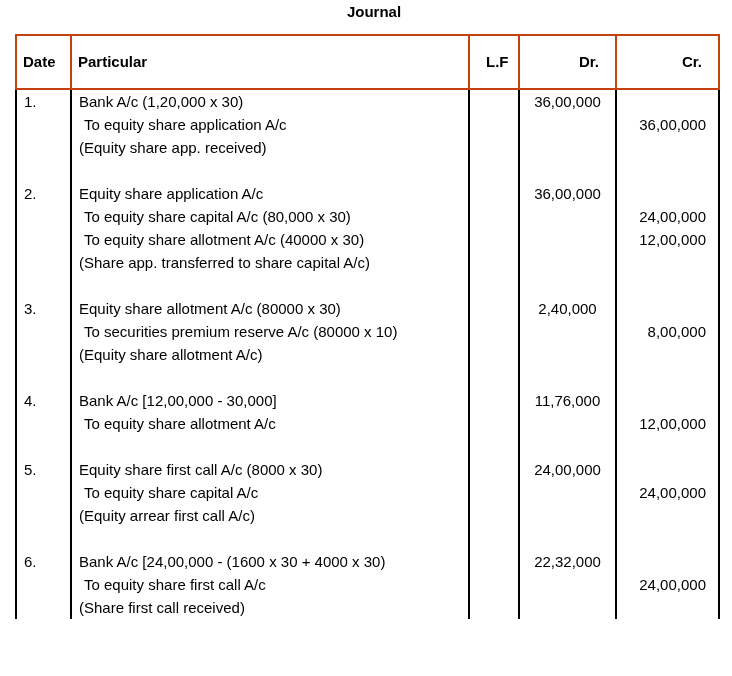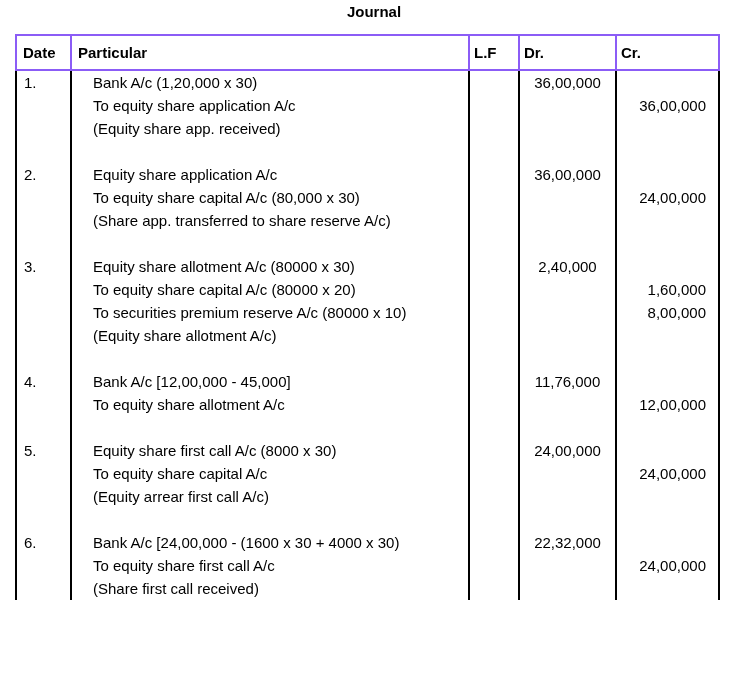--- a/index.html
+++ b/index.html
@@ -25,46 +25,46 @@
     margin-left: 15px;
     width: 703px;
   }
   col.w-date { width: 55px; }
   col.w-part { width: 398px; }
   col.w-lf   { width: 50px; }
   col.w-dr   { width: 97px; }
   col.w-cr   { width: 103px; }
 
   th {
-    border: 2px solid #8b5cf6;
+    border: 2px solid #c2410c;
     font-size: 15px;
     font-weight: bold;
     height: 35px;
     line-height: 20px;
     padding: 0 6px;
     text-align: left;
     white-space: nowrap;
     overflow: hidden;
   }
-  th.center { text-align: left; padding: 4px; }
+  th.center { text-align: right; padding: 16px; }
 
   td {
     border-left: 2px solid #000;
     border-right: 2px solid #000;
     font-size: 15px;
     line-height: 23px;
     height: 23px;
     padding: 0;
     vertical-align: top;
     white-space: nowrap;
     overflow: hidden;
   }
   td.c-date { padding-left: 7px; }
-  td.c-part { padding-left: 21px; }
-  td.c-part.indent { padding-left: 21px; }
+  td.c-part { padding-left: 7px; }
+  td.c-part.indent { padding-left: 12px; }
   td.c-dr { text-align: center; }
   td.c-cr { text-align: right; padding-right: 12px; }
   tr.spacer td { height: 23px; }
 </style>
 </head>
 <body>
 
 <div class="page">
   <div class="title">Journal</div>
 
@@ -123,48 +123,48 @@
   </tr>
         <tr>
     <td class="c-date"></td>
     <td class="c-part indent">To equity share capital A/c (80,000 x 30)</td>
     <td class="c-lf"></td>
     <td class="c-dr"></td>
     <td class="c-cr">24,00,000</td>
   </tr>
         <tr>
     <td class="c-date"></td>
-    <td class="c-part">(Share app. transferred to share reserve A/c)</td>
+    <td class="c-part indent">To equity share allotment A/c (40000 x 30)</td>
+    <td class="c-lf"></td>
+    <td class="c-dr"></td>
+    <td class="c-cr">12,00,000</td>
+  </tr>
+        <tr>
+    <td class="c-date"></td>
+    <td class="c-part">(Share app. transferred to share capital A/c)</td>
     <td class="c-lf"></td>
     <td class="c-dr"></td>
     <td class="c-cr"></td>
   </tr>
         <tr class="spacer">
     <td class="c-date"></td>
     <td class="c-part"></td>
     <td class="c-lf"></td>
     <td class="c-dr"></td>
     <td class="c-cr"></td>
   </tr>
         <tr>
     <td class="c-date">3.</td>
     <td class="c-part">Equity share allotment A/c (80000 x 30)</td>
     <td class="c-lf"></td>
     <td class="c-dr">2,40,000</td>
     <td class="c-cr"></td>
   </tr>
         <tr>
     <td class="c-date"></td>
-    <td class="c-part indent">To equity share capital A/c (80000 x 20)</td>
-    <td class="c-lf"></td>
-    <td class="c-dr"></td>
-    <td class="c-cr">1,60,000</td>
-  </tr>
-        <tr>
-    <td class="c-date"></td>
     <td class="c-part indent">To securities premium reserve A/c (80000 x 10)</td>
     <td class="c-lf"></td>
     <td class="c-dr"></td>
     <td class="c-cr">8,00,000</td>
   </tr>
         <tr>
     <td class="c-date"></td>
     <td class="c-part">(Equity share allotment A/c)</td>
     <td class="c-lf"></td>
     <td class="c-dr"></td>
@@ -172,21 +172,21 @@
   </tr>
         <tr class="spacer">
     <td class="c-date"></td>
     <td class="c-part"></td>
     <td class="c-lf"></td>
     <td class="c-dr"></td>
     <td class="c-cr"></td>
   </tr>
         <tr>
     <td class="c-date">4.</td>
-    <td class="c-part">Bank A/c [12,00,000 - 45,000]</td>
+    <td class="c-part">Bank A/c [12,00,000 - 30,000]</td>
     <td class="c-lf"></td>
     <td class="c-dr">11,76,000</td>
     <td class="c-cr"></td>
   </tr>
         <tr>
     <td class="c-date"></td>
     <td class="c-part indent">To equity share allotment A/c</td>
     <td class="c-lf"></td>
     <td class="c-dr"></td>
     <td class="c-cr">12,00,000</td>

